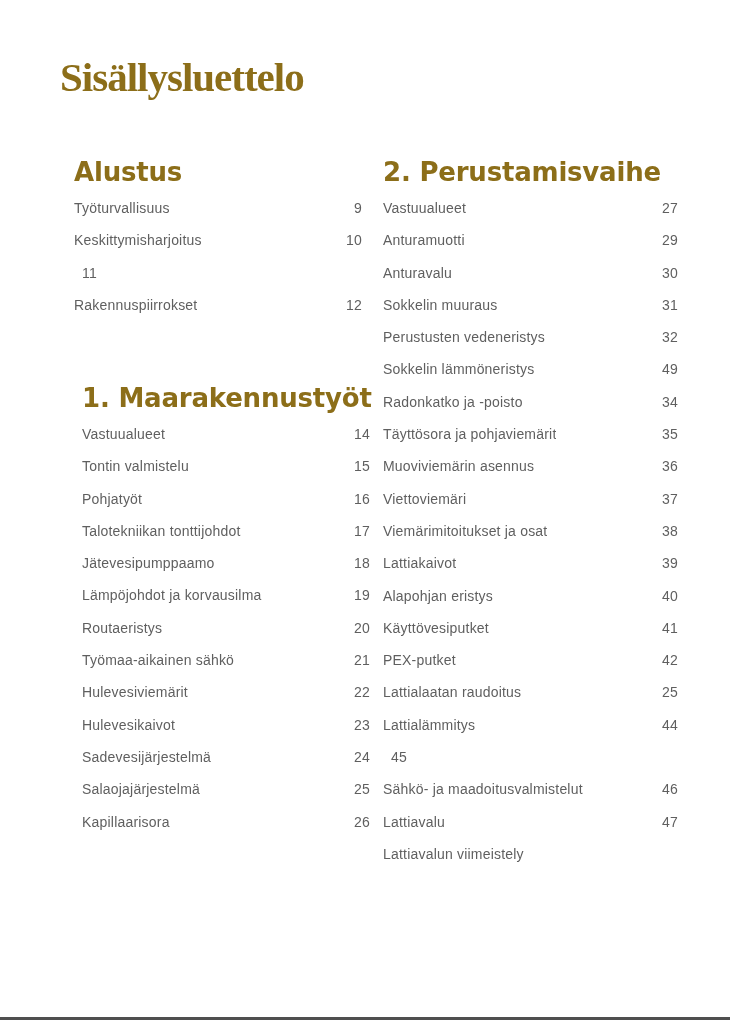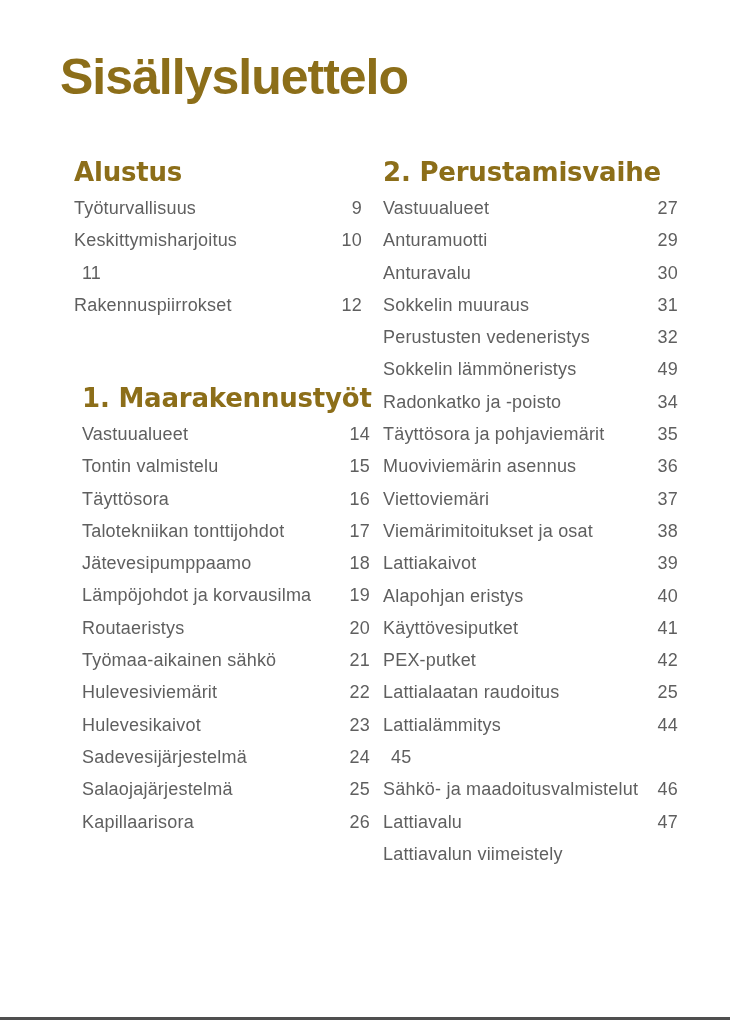--- a/index.html
+++ b/index.html
@@ -16,23 +16,23 @@
     position:relative;
     overflow:hidden;
   }
   .page{
     position:absolute;inset:0;
     background:var(--bg);
   }
   .doc-title{
     position:absolute;
     left:60px;top:52px;
-    font-family:Liberation Sans, sans-serif;
+    font-family:Liberation Serif, serif;
     font-weight:bold;
-    font-size:50px;
+    font-size:41px;
     line-height:50px;
     letter-spacing:-1px;
     color:var(--accent);
     white-space:nowrap;
   }
   .sec{position:absolute;}
   .sec-0{left:74px;top:160px;width:288px;}
   .sec-1{left:82px;top:386px;width:288px;}
   .sec-2{left:383px;top:160px;width:295px;}
   .sec h2{
@@ -44,21 +44,21 @@
     color:var(--accent);
     margin:0 0 14px 0;
     white-space:nowrap;
   }
   .rows{width:100%;}
   .toc-row{
     height:32.3px;
     display:flex;
     justify-content:space-between;
     align-items:flex-start;
-    font-size:18px;
+    font-size:14px;
     line-height:21px;
     color:var(--text);
     letter-spacing:0.2px;
     white-space:nowrap;
   }
   .toc-row .lbl{flex:0 1 auto;overflow:hidden;}
   .toc-row .pg{flex:0 0 auto;padding-left:8px;}
   .bottom-line{
     position:absolute;
     left:0;right:0;
@@ -100,21 +100,21 @@
     <div class="rows">
         <div class="toc-row">
           <span class="lbl">Vastuualueet</span>
           <span class="pg">14</span>
         </div>
         <div class="toc-row">
           <span class="lbl">Tontin valmistelu</span>
           <span class="pg">15</span>
         </div>
         <div class="toc-row">
-          <span class="lbl">Täyttösora</span>
+          <span class="lbl">Pohjatyöt</span>
           <span class="pg">16</span>
         </div>
         <div class="toc-row">
           <span class="lbl">Talotekniikan tonttijohdot</span>
           <span class="pg">17</span>
         </div>
         <div class="toc-row">
           <span class="lbl">Jätevesipumppaamo</span>
           <span class="pg">18</span>
         </div>

